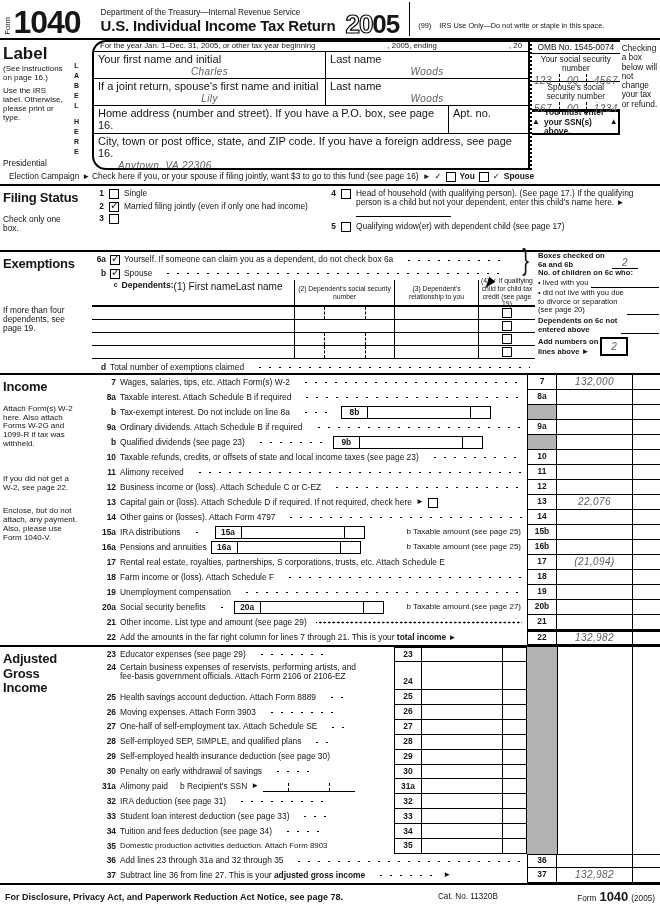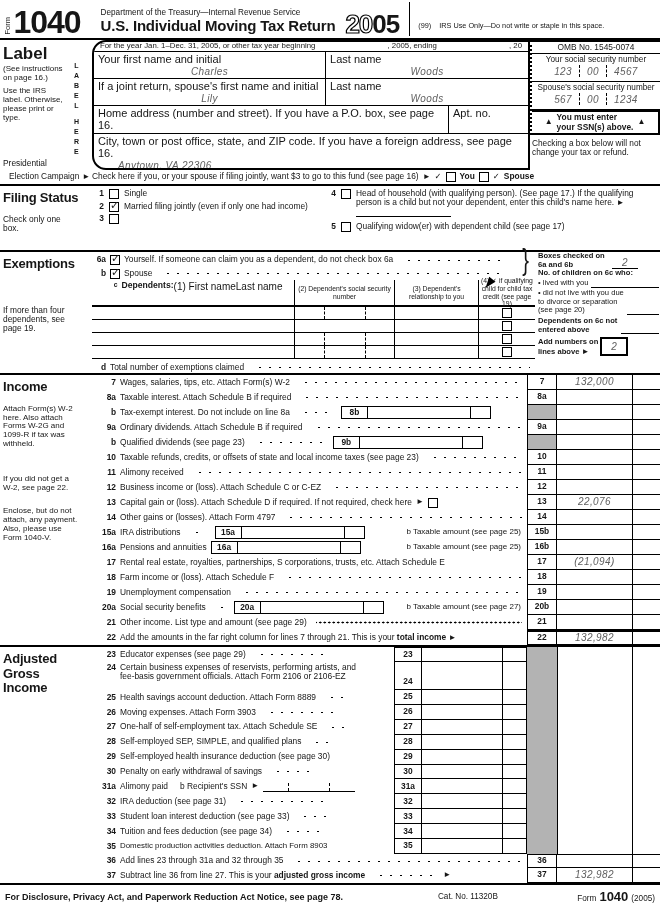--- a/index.html
+++ b/index.html
@@ -35,21 +35,21 @@
 .vword{writing-mode:vertical-lr;text-orientation:upright;font-size:7px;letter-spacing:3px;font-weight:bold}
 .lab-main{width:438px;border:2px solid #000;border-radius:14px 0 0 14px;display:flex;flex-direction:column;overflow:hidden}
 .r-ty{height:14px;display:flex;align-items:center;border-bottom:1.3px solid #000;padding:0 6px;font-size:7.8px}
 .r-ty .sp{flex:1}
 .lrow{display:flex;border-bottom:1.3px solid #000}
 .lrow:last-child{border-bottom:none}
 .cell{padding:1px 4px;display:flex;flex-direction:column;overflow:hidden}
 .cl{font-size:11px}
 .cv{text-align:center;margin-top:1px}
 .bl{border-left:1.3px solid #000}
-.lab-right{width:130px;display:flex;flex-direction:column;font-size:8.2px}
+.lab-right{width:130px;display:flex;flex-direction:row;font-size:8.2px}
 .dotl{border-left:2px dotted #000}
 .omb{height:14px;display:flex;align-items:center;justify-content:center;border-top:2px solid #000;border-bottom:1.5px solid #000;font-size:8.4px}
 .ssnrow{height:28px;padding:1px 2px;text-align:center;border-bottom:1px solid #000}
 .ssnv{display:flex;align-items:center;justify-content:center;margin-top:1px}
 .dsep{width:0;border-left:1.3px dashed #000;height:12px;margin:0 7px}
 .mustenter{height:25px;border:2px solid #000;border-left:none;display:flex;align-items:center;justify-content:center;gap:4px;font-weight:bold;font-size:8.4px;text-align:left}
 .checknote{padding:4px 1px 0 2px;font-size:8.3px}
 
 #election{height:16px;display:flex;align-items:center;border-bottom:2.5px solid #000}
 .el-side{width:92px;display:flex;align-items:center;gap:3px;padding-left:9px}
@@ -127,21 +127,21 @@
 .f1040s{font-size:13px;font-weight:bold}
 </style>
 </head>
 <body>
 
 <div id="header">
   <span class="formword">Form</span>
   <span class="f1040">1040</span>
   <div class="deptbox">
     <div class="dept">Department of the Treasury—Internal Revenue Service</div>
-    <div class="title">U.S. Individual Moving Tax Return</div>
+    <div class="title">U.S. Individual Income Tax Return</div>
   </div>
   <div class="year"><span class="y20">20</span><span>05</span></div>
   <div class="code99">(99)</div>
   <div class="irsuse">IRS Use Only—Do not write or staple in this space.</div>
 </div>
 
 <div id="labelsec">
   <div class="lab-side">
     <div class="txt">
       <h1>Label</h1>

